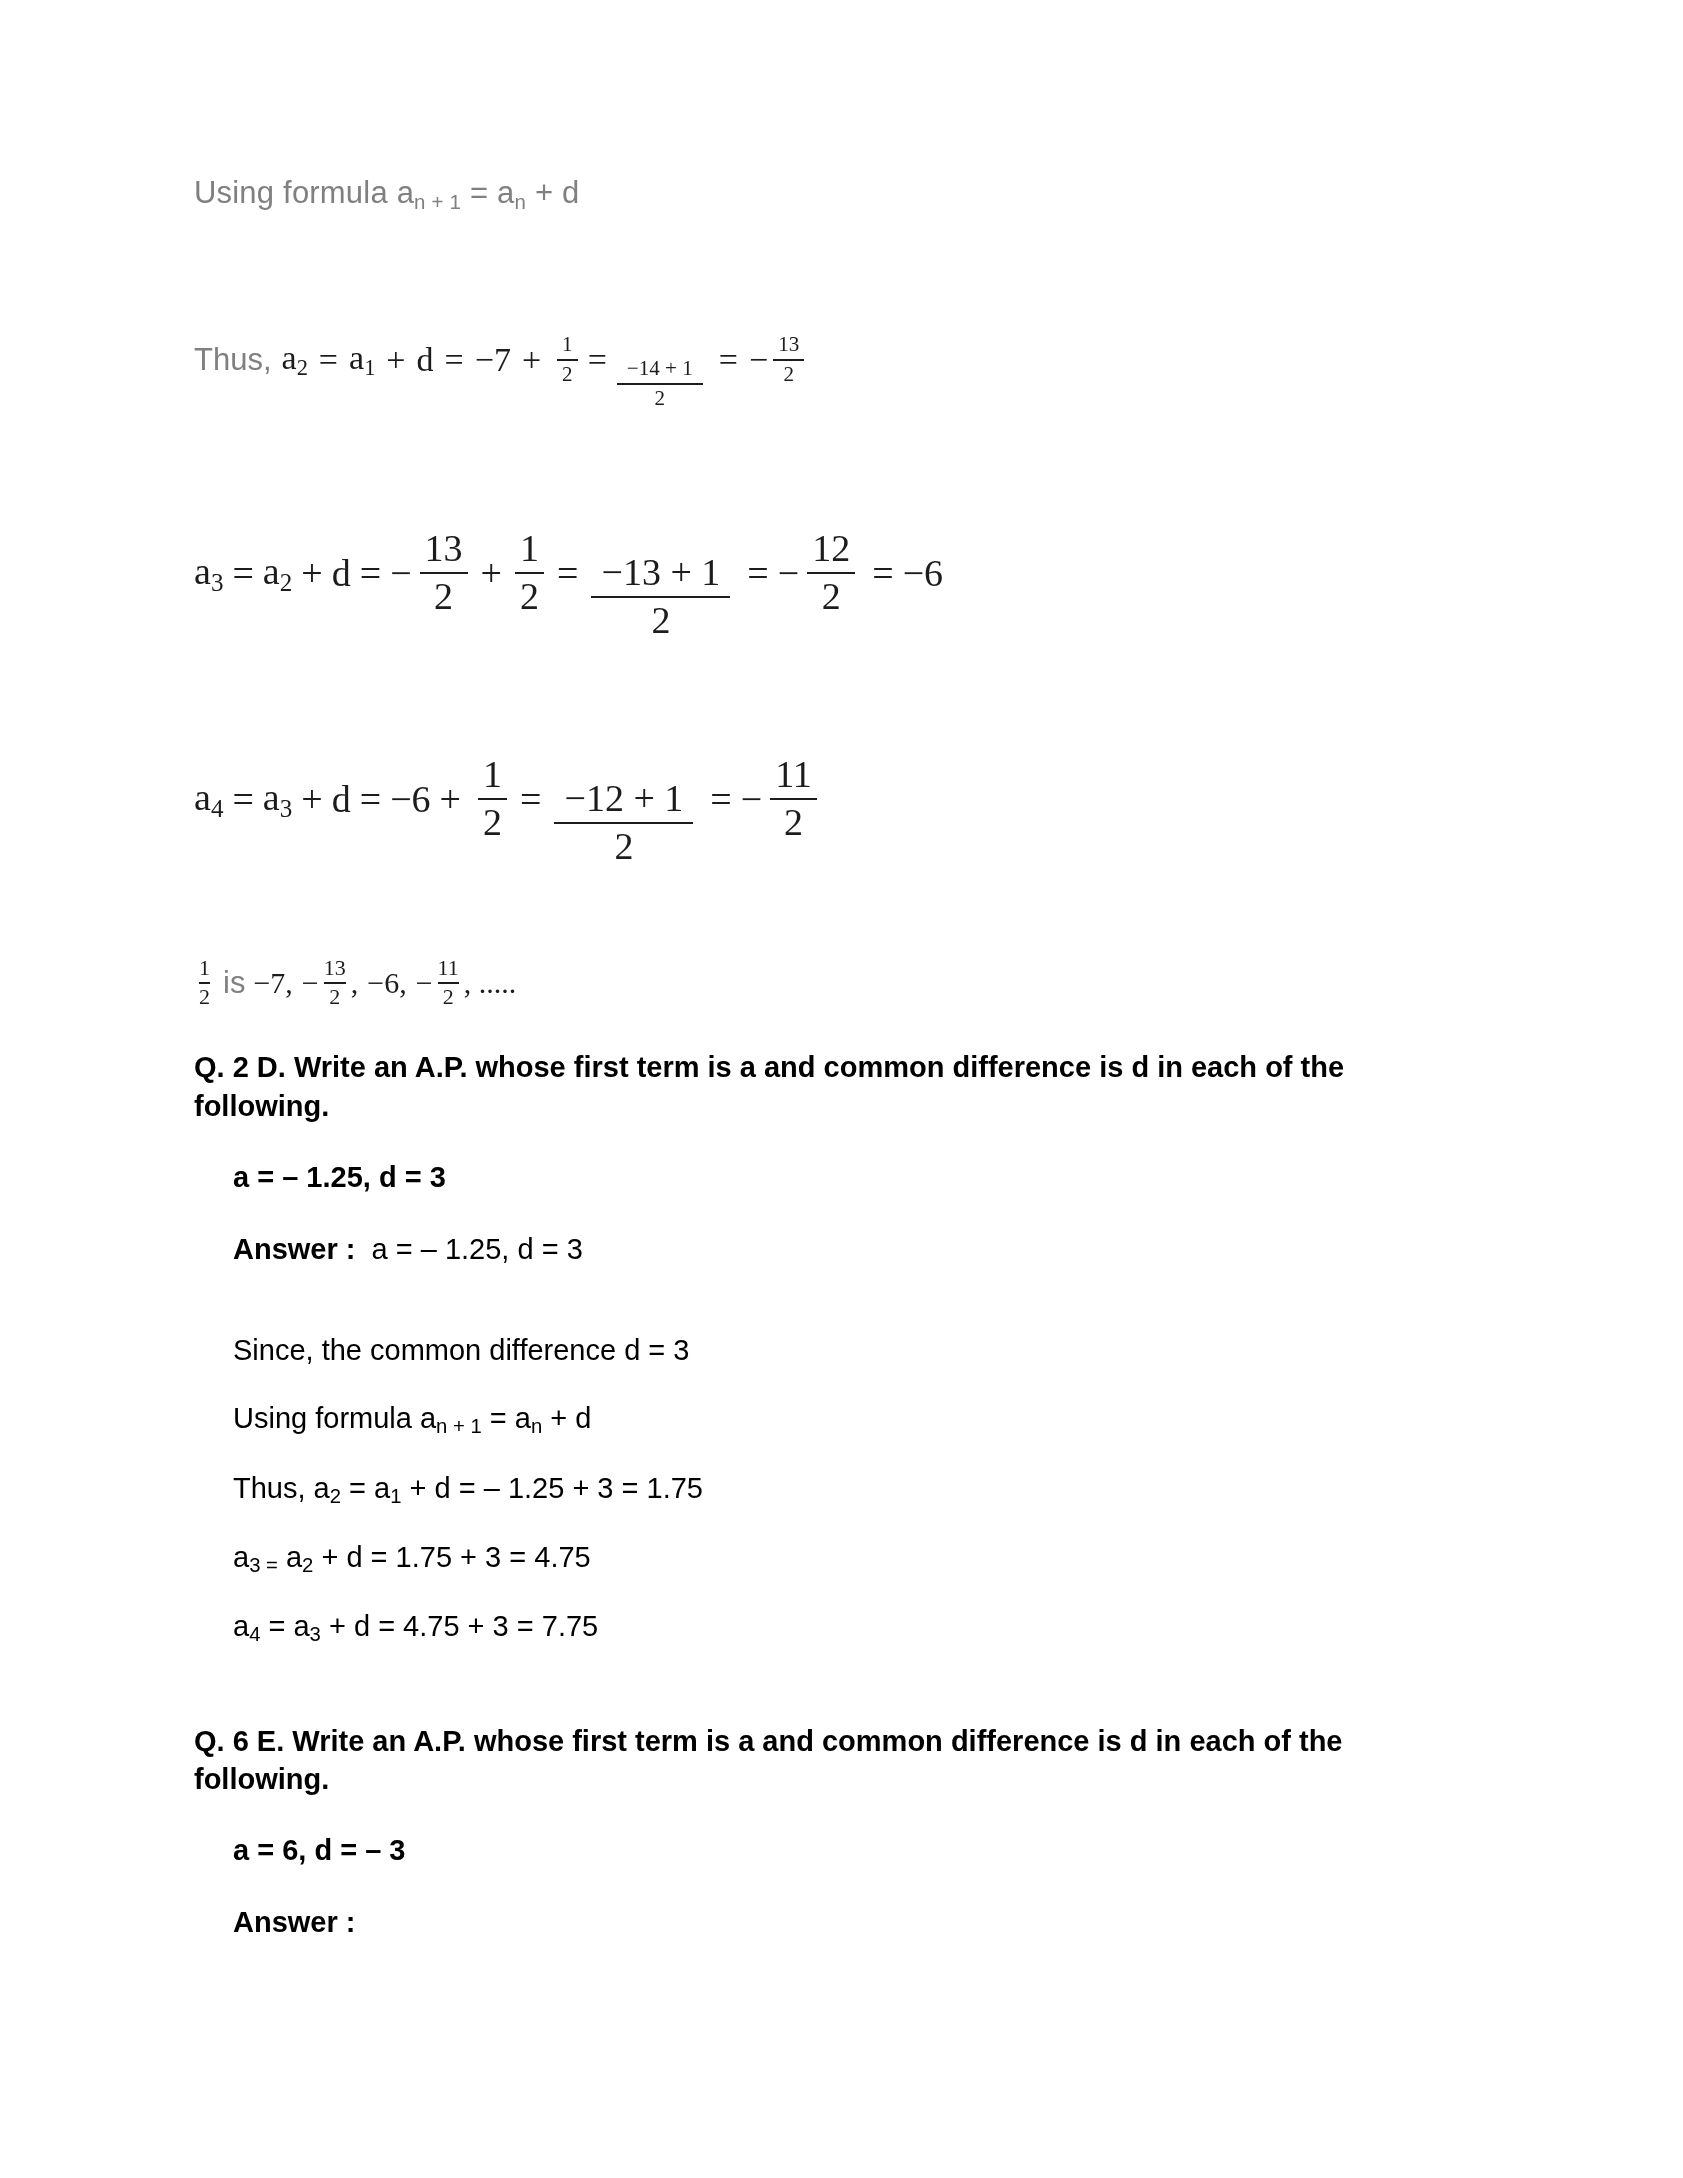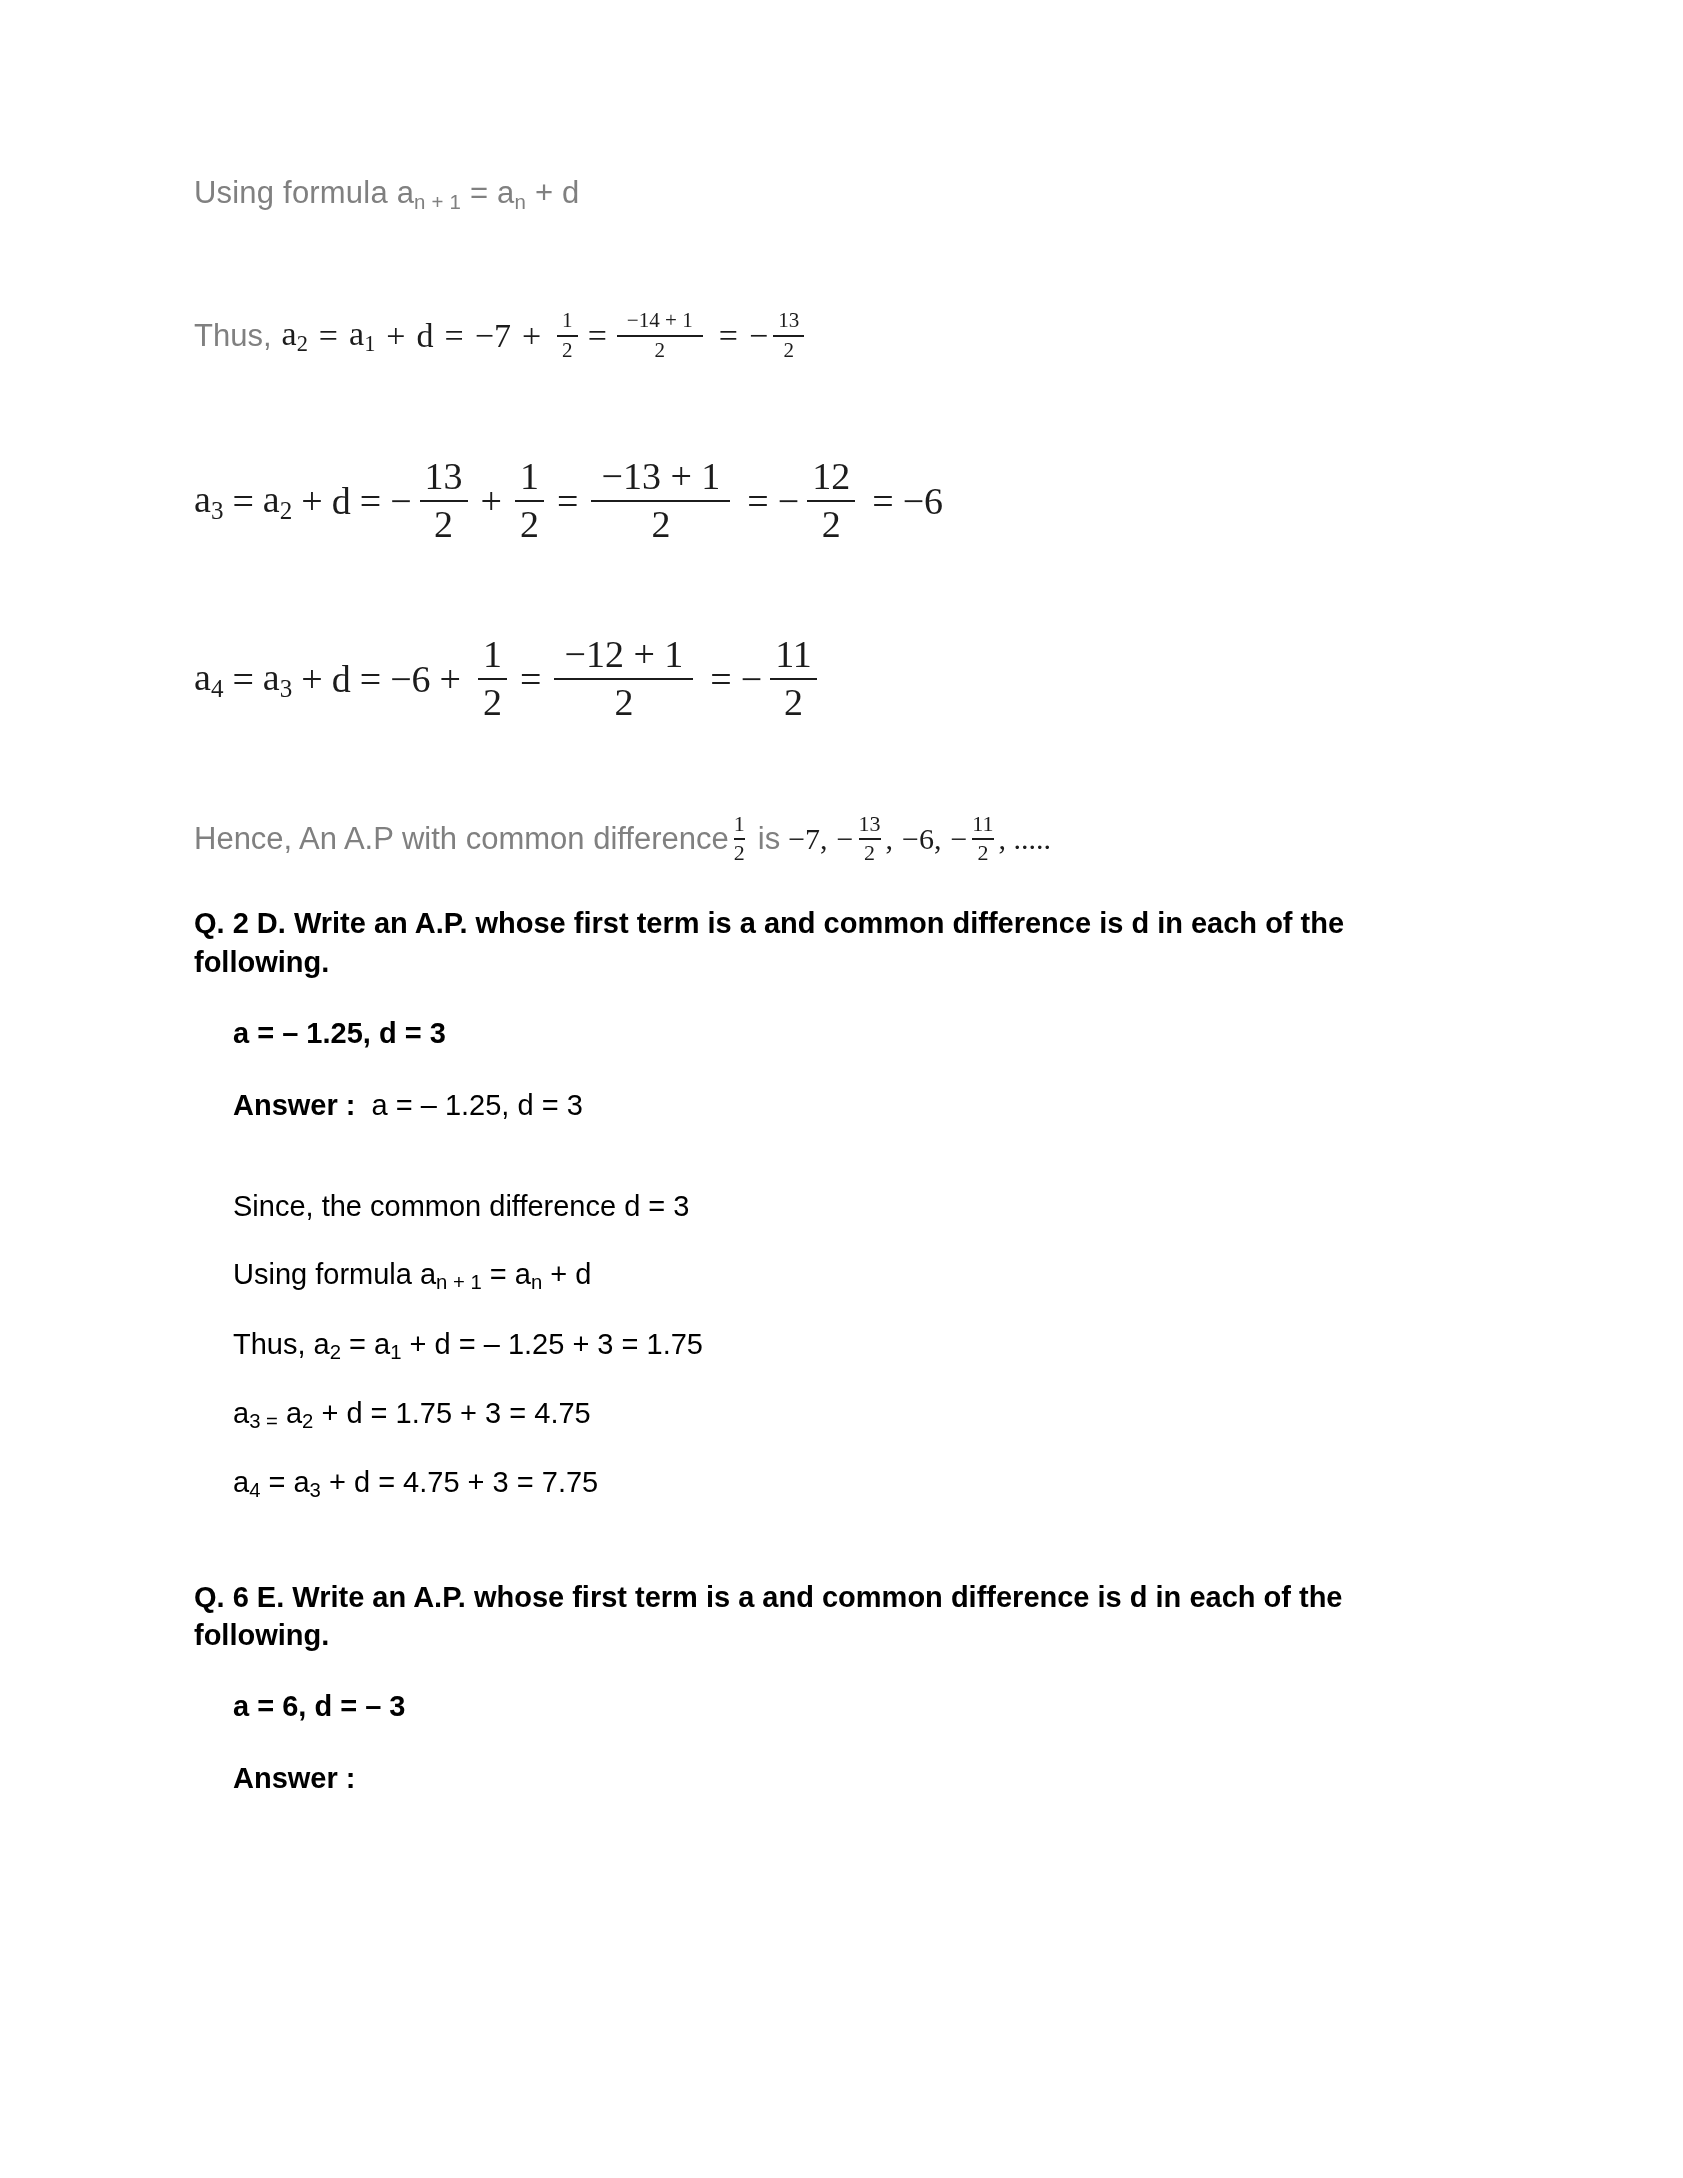--- a/index.html
+++ b/index.html
@@ -70,21 +70,21 @@
   .frac .bar {
     display: block;
     width: 100%;
     height: 2px;
     background: #1c1c1c;
     margin: 3px 0;
   }
   .frac.small { font-size: 0.62em; margin: 0 5px; }
   .frac.small .bar { height: 2px; }
 
-  .frac.wide .num { white-space: nowrap; padding: 0 10px; }
+  .frac.wide .num { white-space: nowrap; padding: 0 10px; margin-top: 48px; }
 
   
   .frac-inline {
     display: inline-flex;
     flex-direction: column;
     align-items: center;
     vertical-align: -0.45em;
     font-family: "Liberation Serif", serif;
     color: #1c1c1c;
     font-size: 22px;
@@ -245,21 +245,20 @@
     <span class="frac">
       <span class="num">11</span>
       <span class="bar"></span>
       <span class="den">2</span>
     </span>
   </div>
 
   <div class="gap-c"></div>
 
   <div class="hence-line">
-    <span>Hence, An A.P with common difference</span>
     <span class="frac-inline">
       <span>1</span>
       <span class="bar"></span>
       <span>2</span>
     </span>
     <span style="margin:0 8px;">is</span>
     <span class="hence-math">
       <span style="margin-right:9px;">−7,</span>
       <span>−</span>
       <span class="frac-inline">

